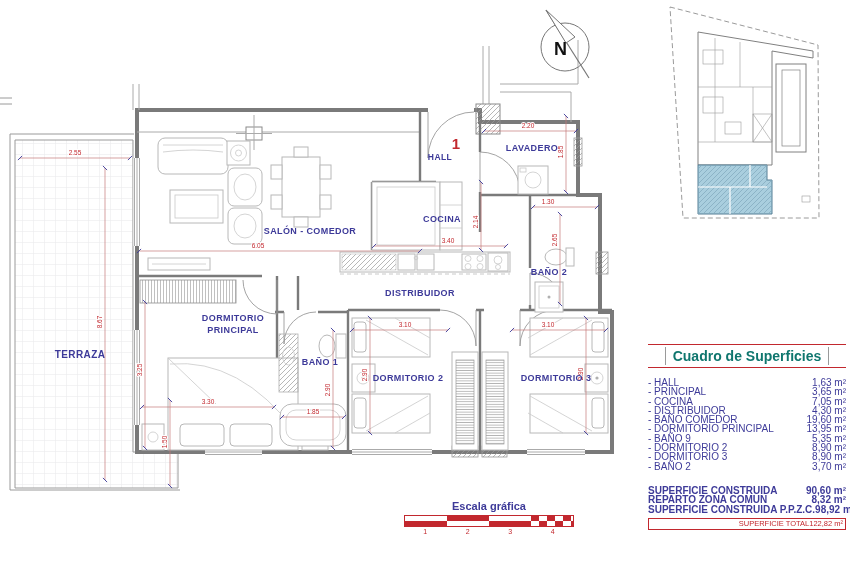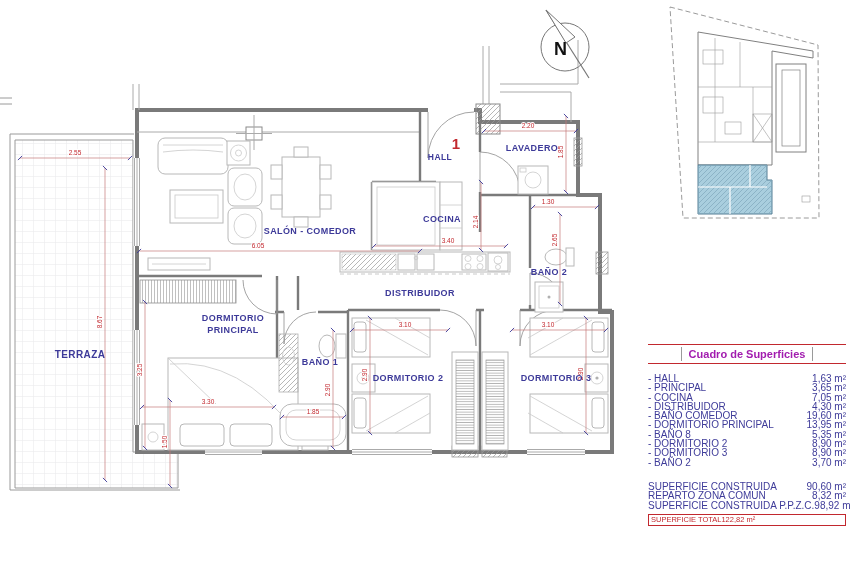--- a/index.html
+++ b/index.html
@@ -15,28 +15,28 @@
   .wallx{stroke:#7a7a7a;stroke-width:4;fill:none;stroke-linecap:butt;}
   .walli{stroke:#7a7a7a;stroke-width:2.4;fill:none;}
   .thin{stroke:#aaaaaa;stroke-width:1;fill:none;}
   .furn{stroke:#b8b8b8;stroke-width:1;fill:#ffffff;}
   .furn2{stroke:#c9c9c9;stroke-width:.8;fill:none;}
   .door{stroke:#9a9a9a;stroke-width:.9;fill:none;}
   
   .surfaces{position:absolute;left:648px;top:344px;width:198px;color:#3e3b99;}
   .rule{border-top:1px solid #c2282e;height:0;}
   .title-row{display:flex;justify-content:center;margin:2px 0;}
-  .title-row .ttl{font-size:11px;font-weight:bold;color:#a21caf;padding:1px 7px;
+  .title-row .ttl{font-size:14px;font-weight:bold;color:#0f766e;padding:1px 7px;
                   border-left:1px solid #9a9a9a;border-right:1px solid #9a9a9a;}
   .rows{margin-top:10px;}
   .rows.useful{margin-top:14px;}
-  .rows.built{margin-top:15px;}
+  .rows.built{margin-top:15px;font-weight:bold;}
   .srow{display:flex;justify-content:space-between;font-size:10px;line-height:9.3px;white-space:nowrap;}
   .srow .val{text-align:right;}
-  .total-row{display:flex;justify-content:flex-start;font-size:7.5px;line-height:10px;
+  .total-row{display:flex;justify-content:flex-end;font-size:7.5px;line-height:10px;
              color:#c2282e;border:1px solid #c2282e;margin-top:4px;padding:0 2px;}
   
   .scalebar{position:absolute;left:404px;top:500px;width:170px;}
   .scale-title{color:#3d3a99;font-size:11px;font-weight:bold;text-align:center;margin-bottom:3px;}
   .bar{display:flex;height:12px;border:1px solid #c2282e;box-sizing:border-box;}
   .seg{flex:1;height:100%;}
   .seg.a{background:linear-gradient(180deg,#ffffff 0 50%,#c2282e 50% 100%);}
   .seg.b{background:linear-gradient(180deg,#c2282e 0 50%,#ffffff 50% 100%);}
   .seg.c{background-image:
       repeating-linear-gradient(90deg,#c2282e 0 8px,#ffffff 8px 16px),
@@ -365,21 +365,21 @@
         </div>
     <div class="srow">
           <span class="lbl">- BAÑO COMEDOR</span>
           <span class="val">19,60 m²</span>
         </div>
     <div class="srow">
           <span class="lbl">- DORMITORIO PRINCIPAL</span>
           <span class="val">13,95 m²</span>
         </div>
     <div class="srow">
-          <span class="lbl">- BAÑO 8</span>
+          <span class="lbl">- BAÑO 9</span>
           <span class="val">5,35 m²</span>
         </div>
     <div class="srow">
           <span class="lbl">- DORMITORIO 2</span>
           <span class="val">8,90 m²</span>
         </div>
     <div class="srow">
           <span class="lbl">- DORMITORIO 3</span>
           <span class="val">8,90 m²</span>
         </div>
@@ -404,14 +404,29 @@
           <span class="val">98,92 m²</span>
         </div>
   </div>
 
   <div class="total-row">
     <span>SUPERFICIE TOTAL</span>
     <span>122,82 m²</span>
   </div>
 </div>
 
-
+<div class="scalebar">
+  <div class="scale-title">Escala gráfica</div>
+  <div class="bar">
+    <div class="seg a"></div>
+    <div class="seg b"></div>
+    <div class="seg a"></div>
+    <div class="seg c"></div>
+  </div>
+  <div class="ticks">
+    <span>1</span>
+    <span>2</span>
+    <span>3</span>
+    <span>4</span>
+  </div>
 </div>
 
+</div>
+
 </body></html>

